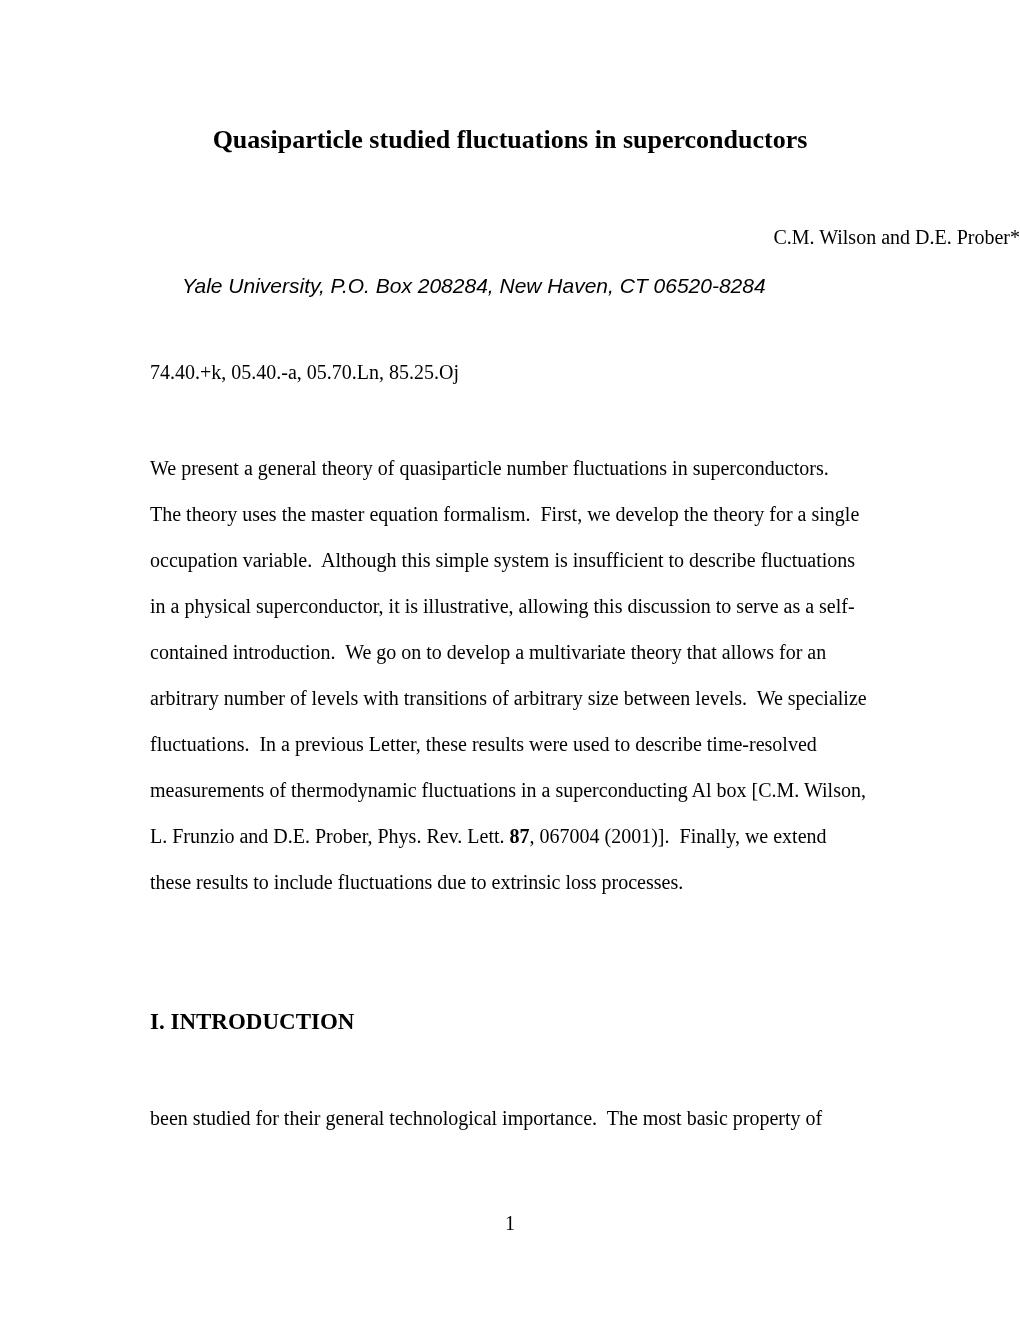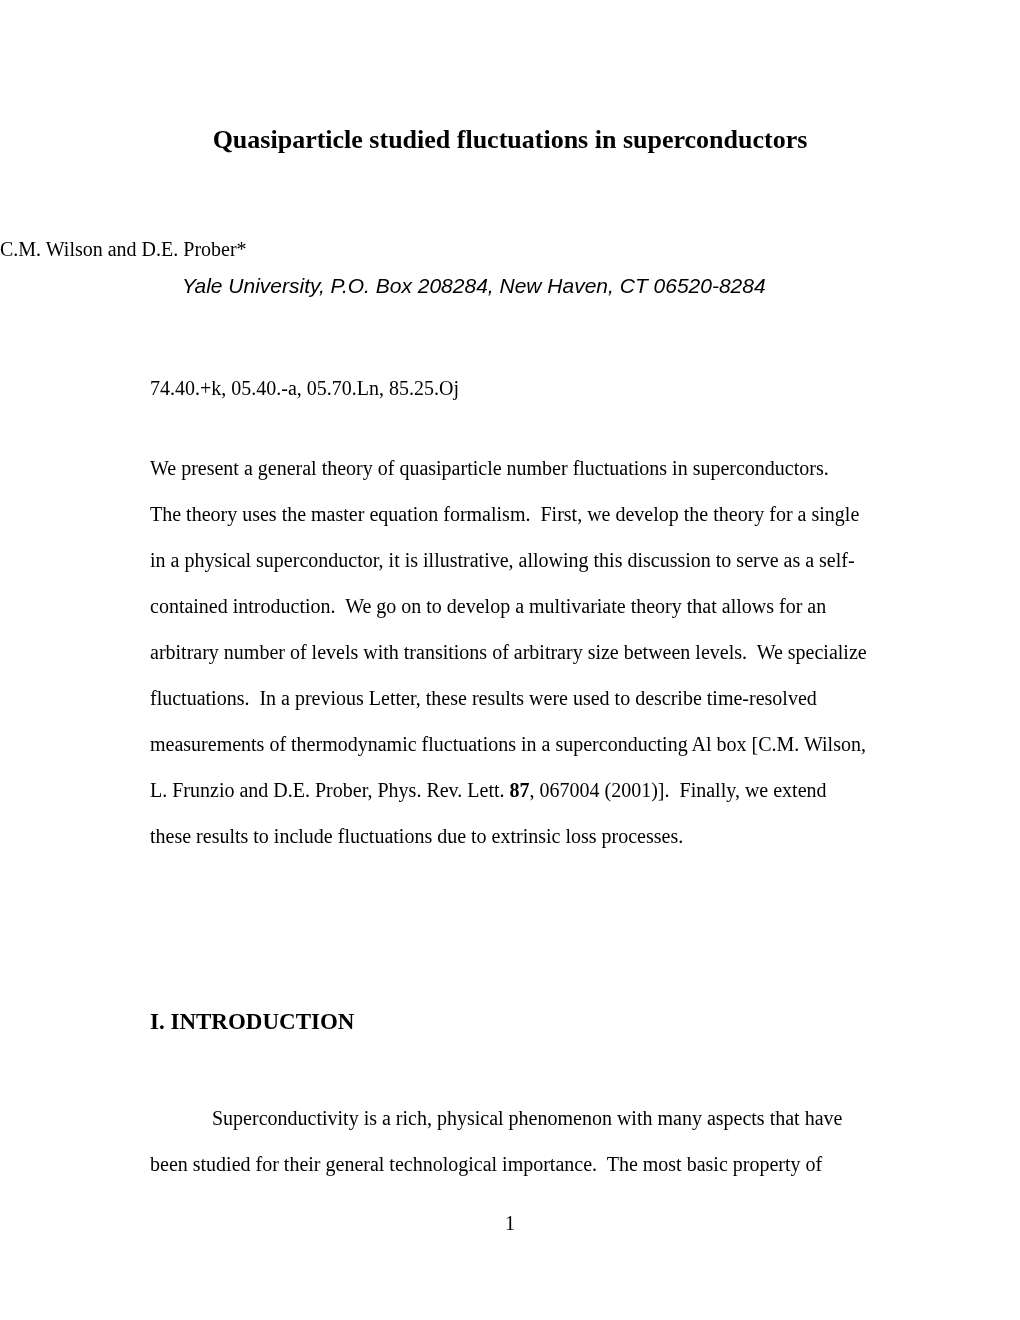--- a/index.html
+++ b/index.html
@@ -22,42 +22,42 @@
     left: 0;
     width: 100%;
     text-align: center;
     font-size: 26px;
     font-weight: bold;
     line-height: 46px;
     white-space: pre;
   }
   .byline {
     position: absolute;
-    top: 226px;
+    top: 214px;
     left: 0;
     width: 100%;
-    text-align: left;
+    text-align: right;
     font-size: 20px;
     line-height: 46px;
     white-space: pre;
   }
   .affiliation {
     position: absolute;
     top: 263px;
     left: 150px;
     font-family: "Liberation Sans", sans-serif;
     font-style: italic;
     font-size: 21px;
     line-height: 46px;
     white-space: pre;
     margin-left: 32px;
   }
   .pacs {
     position: absolute;
-    top: 365px;
+    top: 349px;
     left: 150px;
     font-size: 20px;
     line-height: 46px;
     white-space: pre;
   }
   .abstract {
     position: absolute;
     top: 445px;
     left: 150px;
     width: 760px;
@@ -108,31 +108,31 @@
 
   <div class="byline">C.M. Wilson and D.E. Prober*</div>
 
   <div class="affiliation">Yale University, P.O. Box 208284, New Haven, CT 06520-8284</div>
 
   <div class="pacs">74.40.+k, 05.40.-a, 05.70.Ln, 85.25.Oj</div>
 
   <div class="abstract">
     <div class="line">We present a general theory of quasiparticle number fluctuations in superconductors.</div>
     <div class="line">The theory uses the master equation formalism.  First, we develop the theory for a single</div>
+    <div class="line">occupation variable.  Although this simple system is insufficient to describe fluctuations</div>
     <div class="line">in a physical superconductor, it is illustrative, allowing this discussion to serve as a self-</div>
     <div class="line">contained introduction.  We go on to develop a multivariate theory that allows for an</div>
     <div class="line">arbitrary number of levels with transitions of arbitrary size between levels.  We specialize</div>
     <div class="line">fluctuations.  In a previous Letter, these results were used to describe time-resolved</div>
     <div class="line">measurements of thermodynamic fluctuations in a superconducting Al box [C.M. Wilson,</div>
     <div class="line"><span>L. Frunzio and D.E. Prober, Phys. Rev. Lett. </span><span class="bold">87</span><span>, 067004 (2001)].  Finally, we extend</span></div>
     <div class="line">these results to include fluctuations due to extrinsic loss processes.</div>
   </div>
 
   <div class="section-heading">I. INTRODUCTION</div>
 
   <div class="intro">
-    <div class="line indent">Superconductivity is a rich, physical phenomenon with many aspects that have</div>
     <div class="line">been studied for their general technological importance.  The most basic property of</div>
   </div>
 
   <div class="page-number">1</div>
 
 </div>
 
 </body></html>

